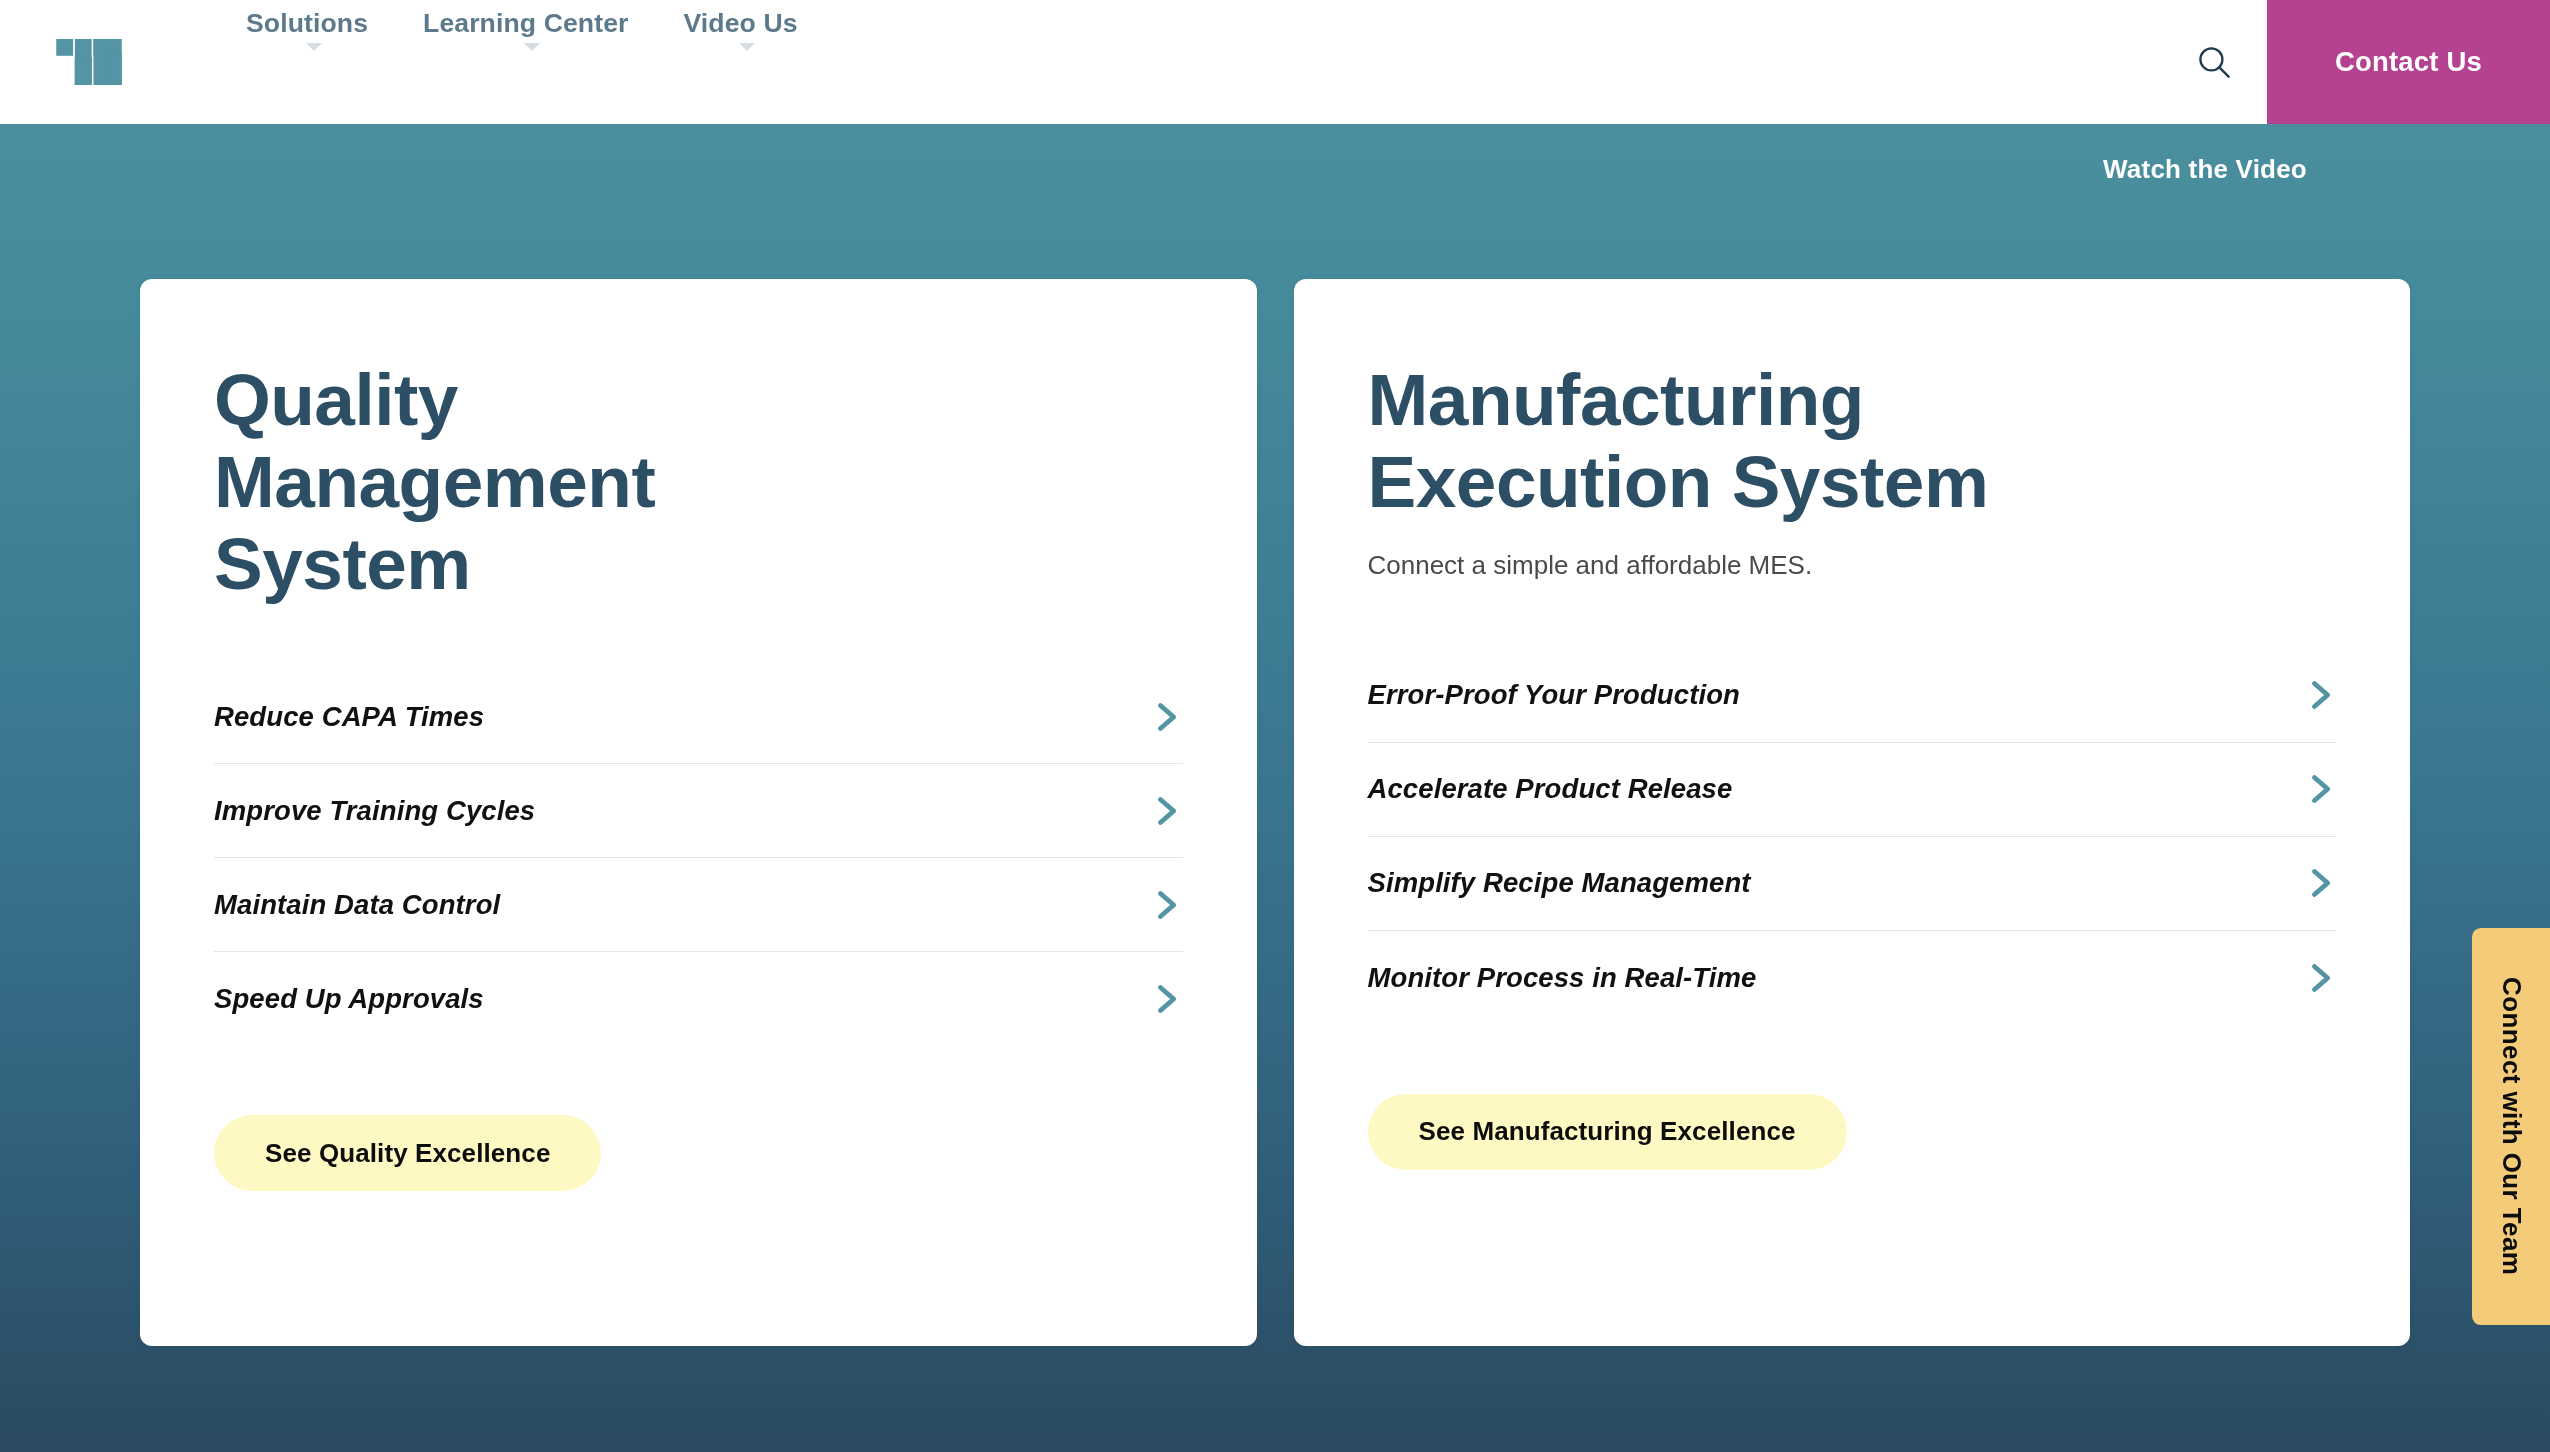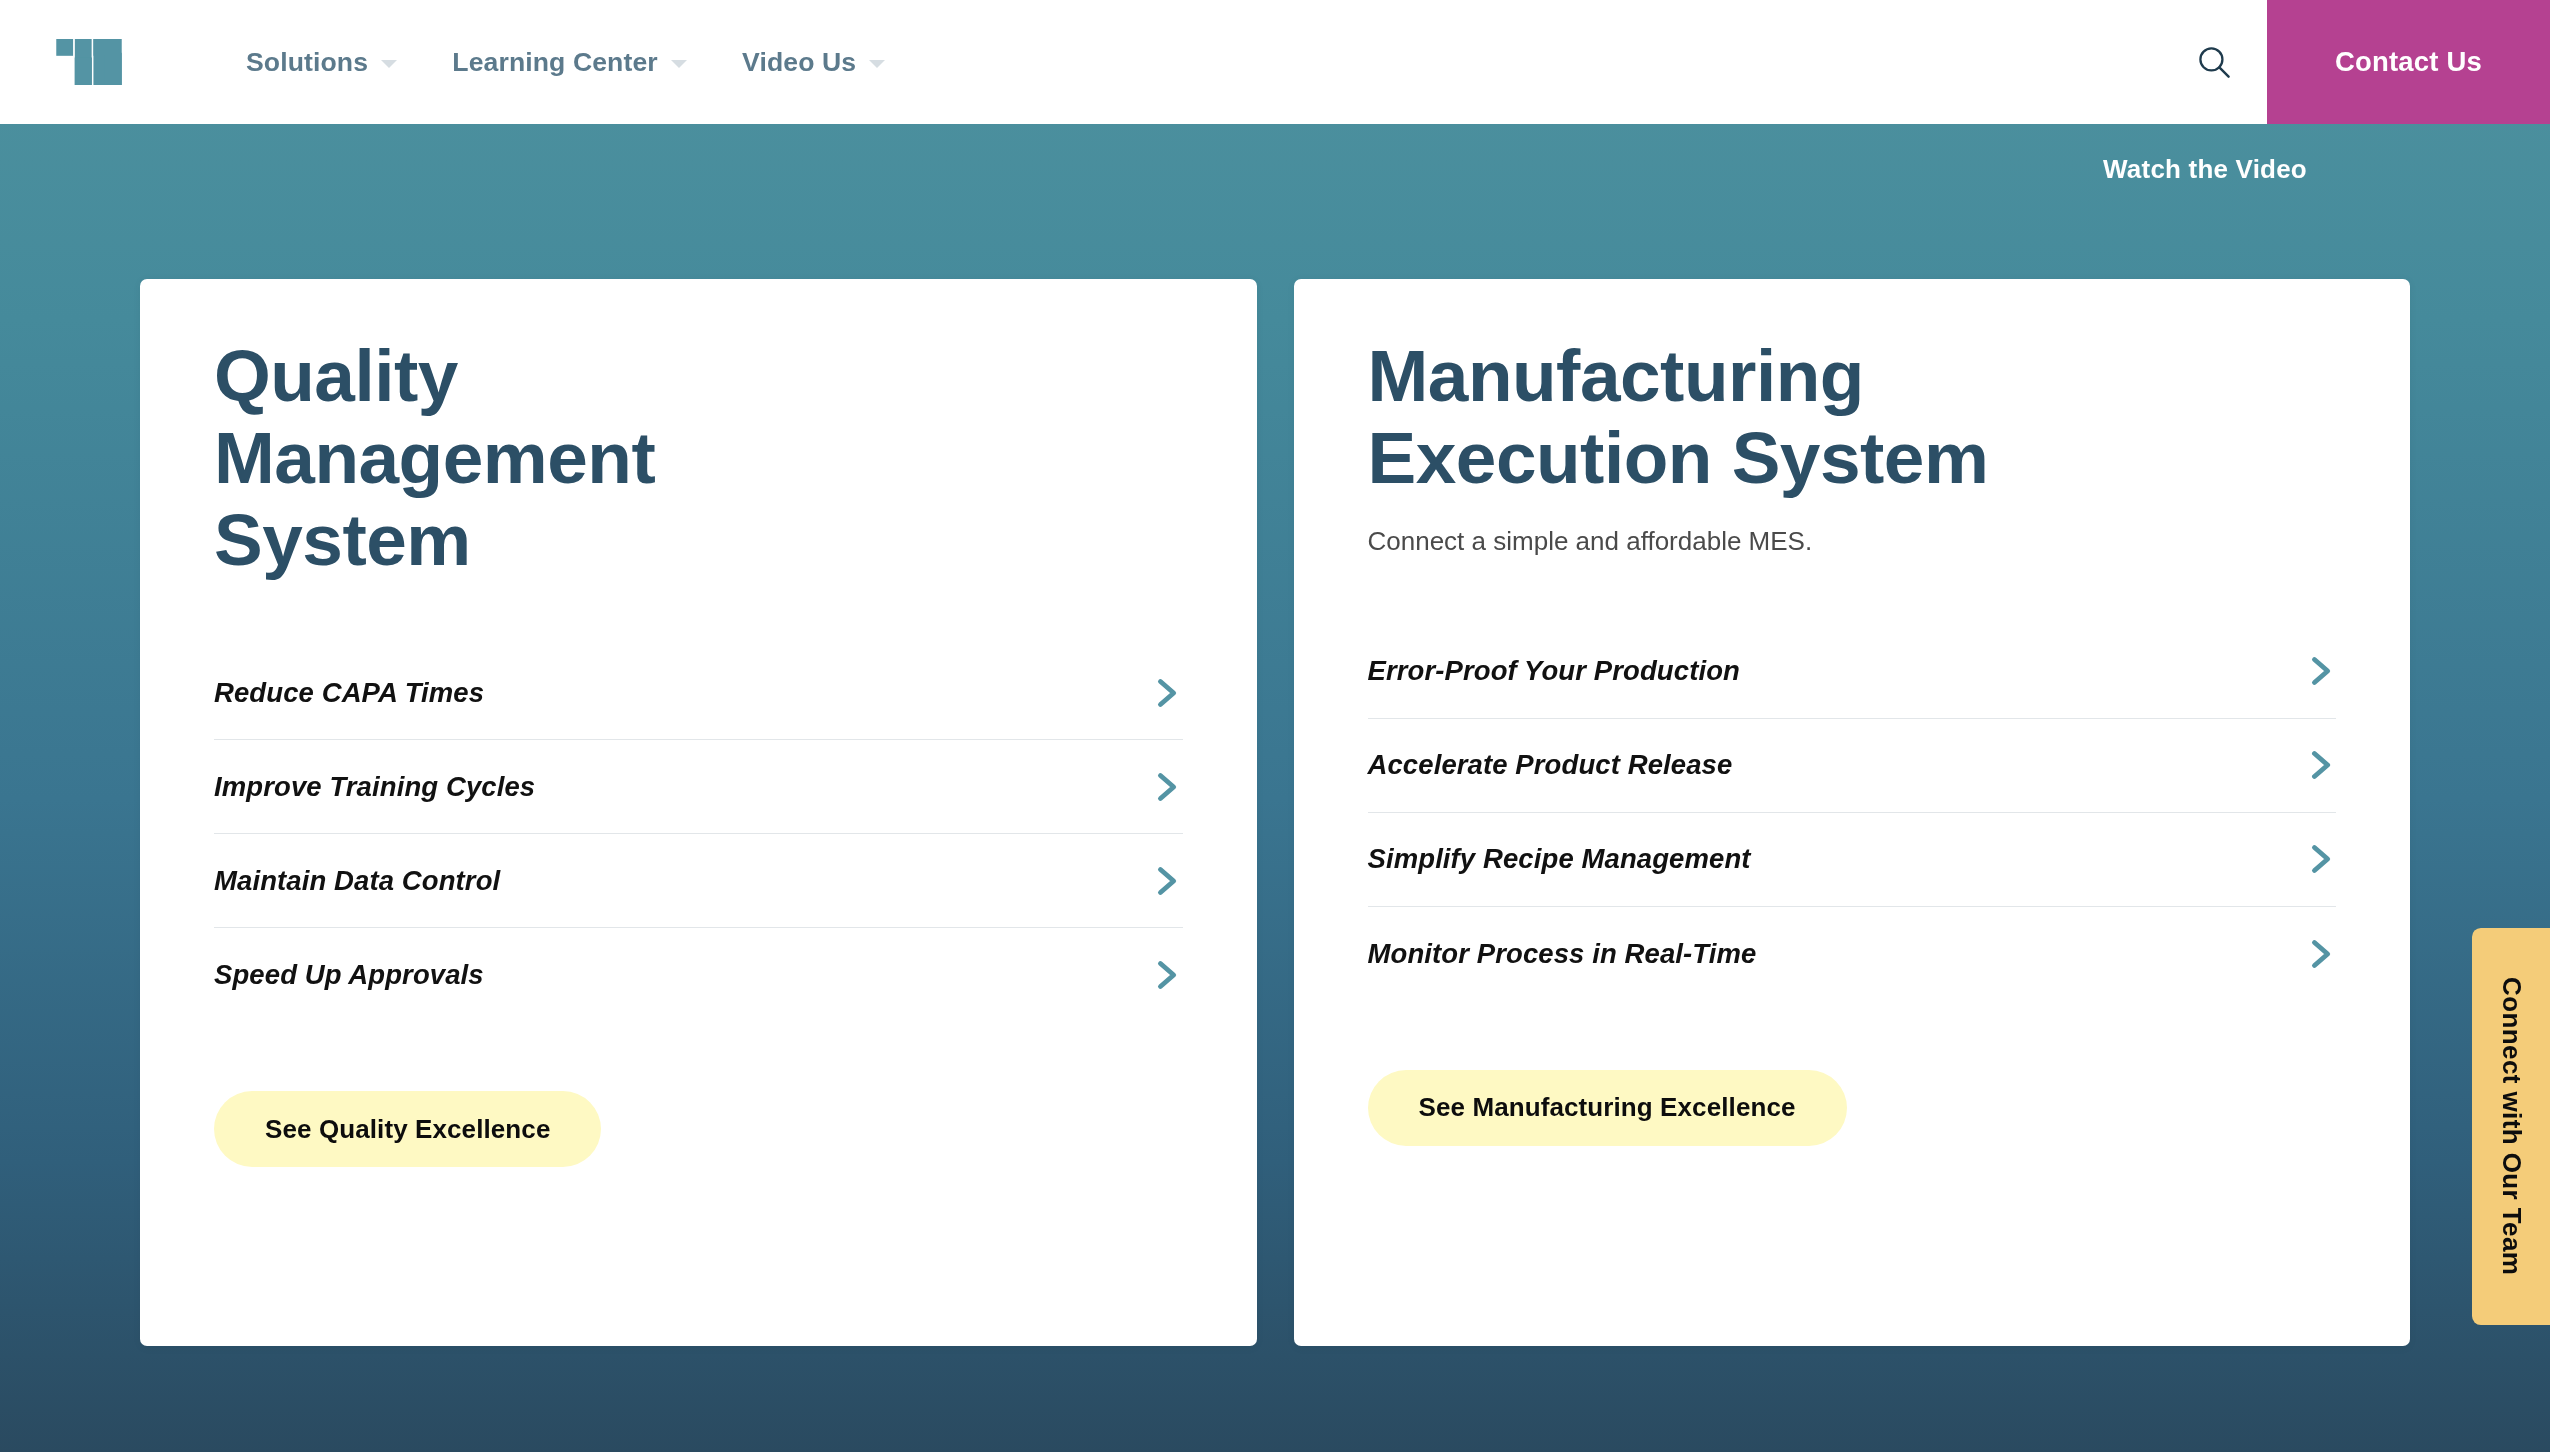--- a/index.html
+++ b/index.html
@@ -33,20 +33,21 @@
     display: flex; align-items: center;
     height: 124px;
     margin-left: 69px;
   }
   .nav-item {
     display: flex; align-items: center;
     height: 108px;
     padding: 0 0 0 0;
     margin-right: 55px;
     cursor: pointer;
+    flex-direction: column;
   }
   .nav-label {
     font-size: 26.6px; font-weight: 700;
     color: #5c7a8c;
     letter-spacing: 0.1px;
     white-space: nowrap;
   }
   .caret {
     width: 0; height: 0;
     border-left: 8px solid transparent;
@@ -93,22 +94,22 @@
   #cards {
     position: absolute;
     top: 279px; left: 140px;
     width: 2270px; height: 1067px;
     display: flex; gap: 37px;
     z-index: 10;
   }
   .card {
     flex: 1 1 0;
     background: #ffffff;
-    border-radius: 7px;
-    padding: 56px 74px 0 74px;
+    border-radius: 12px;
+    padding: 80px 74px 0 74px;
     box-shadow: 0 1.8px 8.9px rgba(0,0,0,0.05);
   }
   .card-title {
     font-size: 73px; font-weight: 700;
     line-height: 1.12;
     color: #2c4f66;
     letter-spacing: -0.5px;
     max-width: 673px;
   }
   .card-subtitle {

